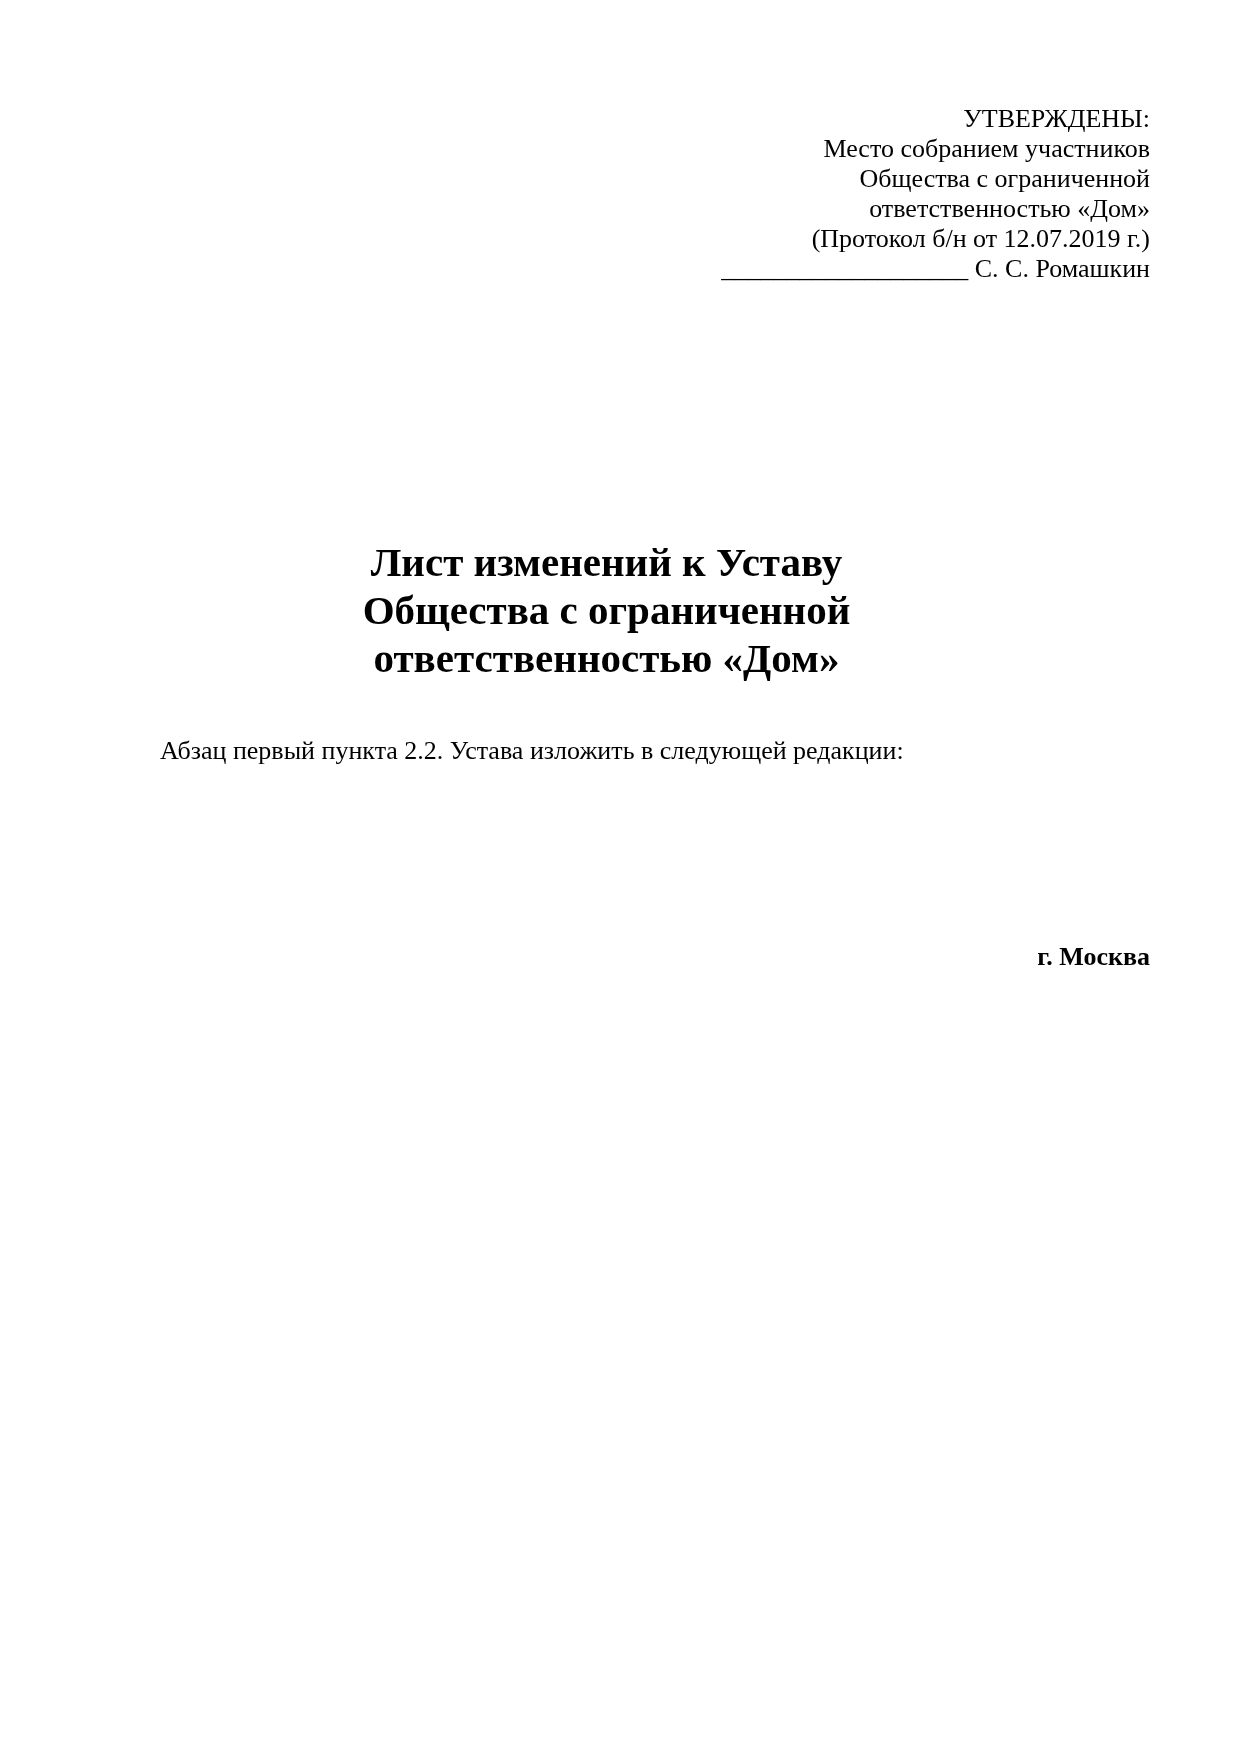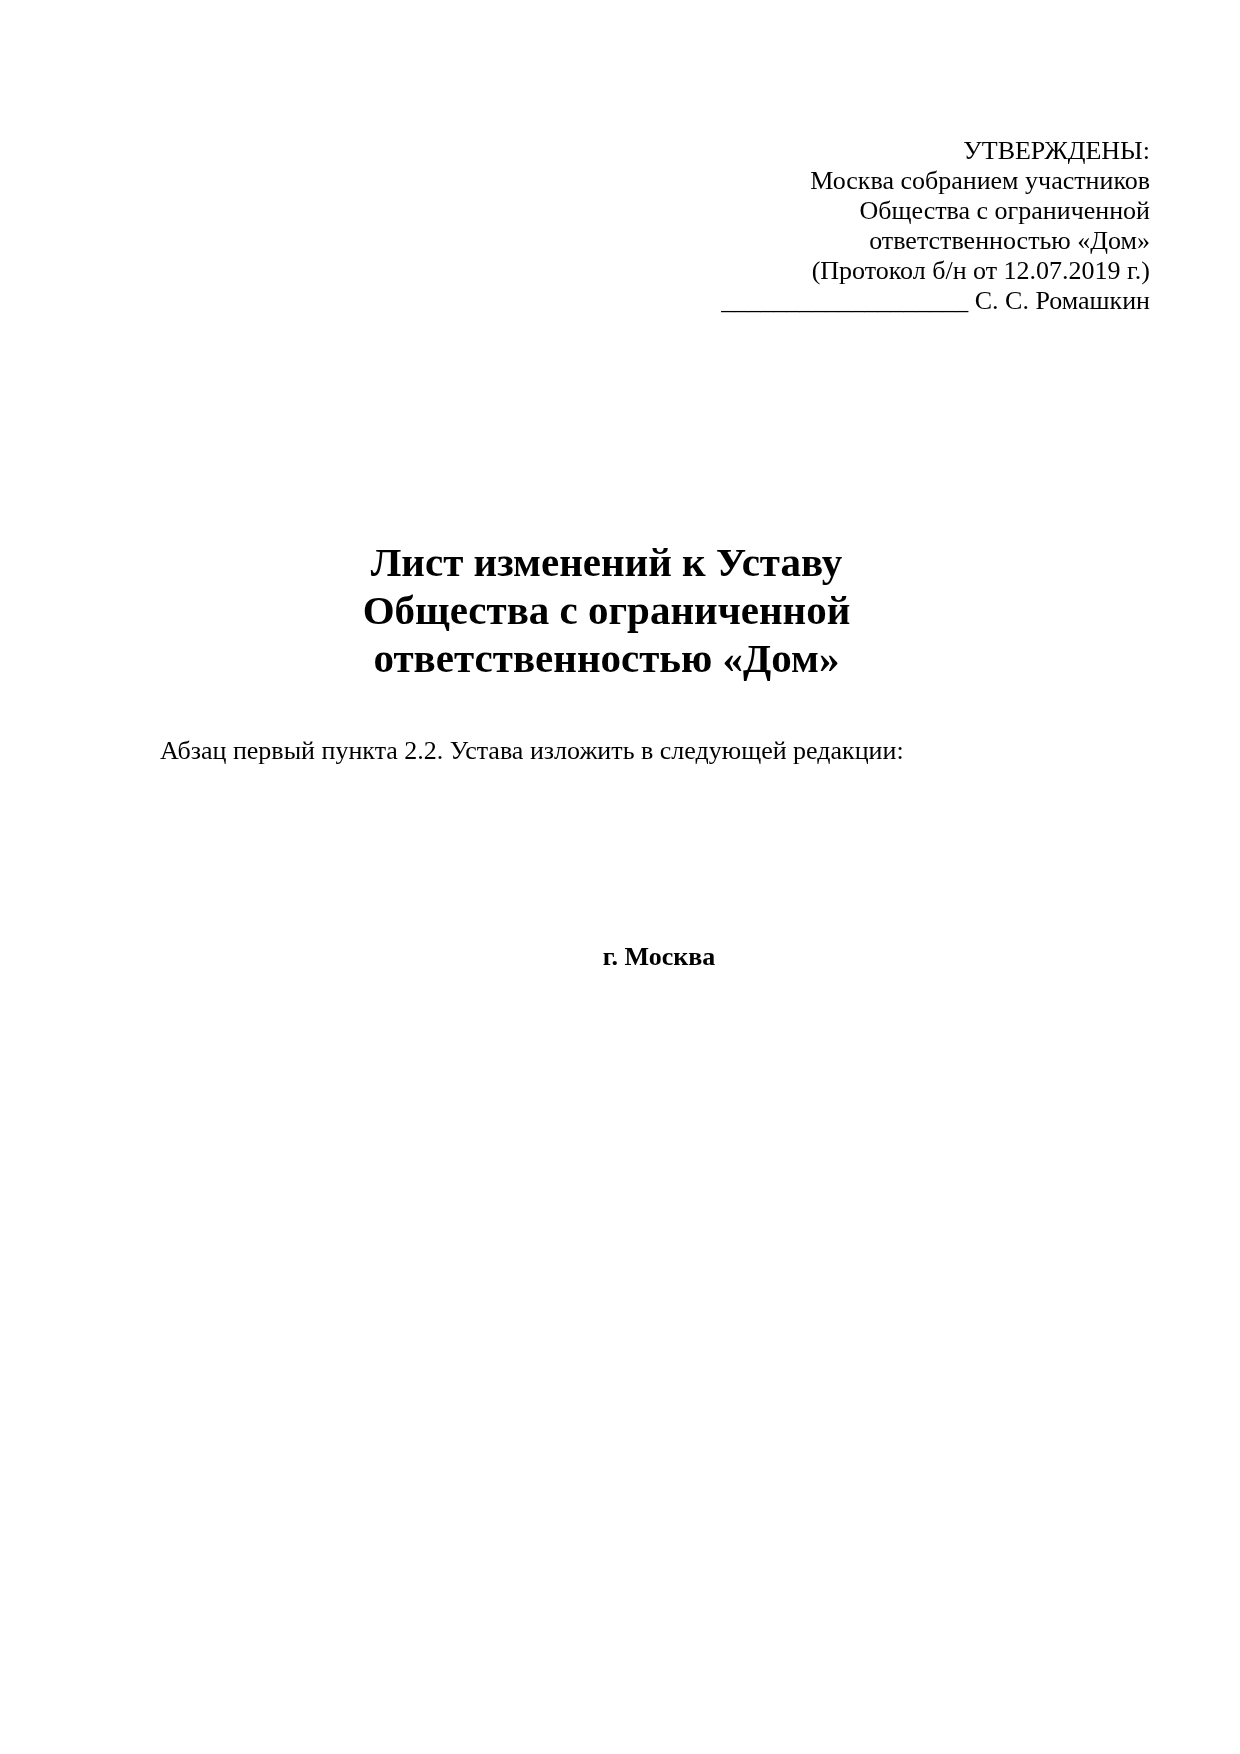--- a/index.html
+++ b/index.html
@@ -18,21 +18,20 @@
   }
   .approval-block {
     position: absolute;
     top: 104px;
     left: 400px;
     right: 90px;
     text-align: right;
     font-size: 26px;
     line-height: 30px;
     white-space: nowrap;
-    margin-top: 32px;
   }
   .doc-title {
     position: absolute;
     top: 538px;
     left: 0;
     right: 46px;
     text-align: center;
     font-weight: bold;
     font-size: 41px;
     line-height: 48px;
@@ -45,34 +44,34 @@
     right: 73px;
     text-align: left;
     font-size: 26px;
     line-height: 30px;
   }
   .footer-block {
     position: absolute;
     top: 942px;
     left: 168px;
     right: 90px;
-    text-align: center;
+    text-align: right;
     font-weight: bold;
     font-size: 26px;
     line-height: 30px;
   }
 </style>
 </head>
 <body>
 
 <div class="page">
 
   <div class="approval-block">
     <div>УТВЕРЖДЕНЫ:</div>
-    <div>Москва собранием участников</div>
+    <div>Место собранием участников</div>
     <div>Общества с ограниченной</div>
     <div>ответственностью «Дом»</div>
     <div>(Протокол б/н от 12.07.2019 г.)</div>
     <div>___________________ С. С. Ромашкин</div>
   </div>
 
   <div class="doc-title">
     <div>Лист изменений к Уставу</div>
     <div>Общества с ограниченной</div>
     <div>ответственностью «Дом»</div>

